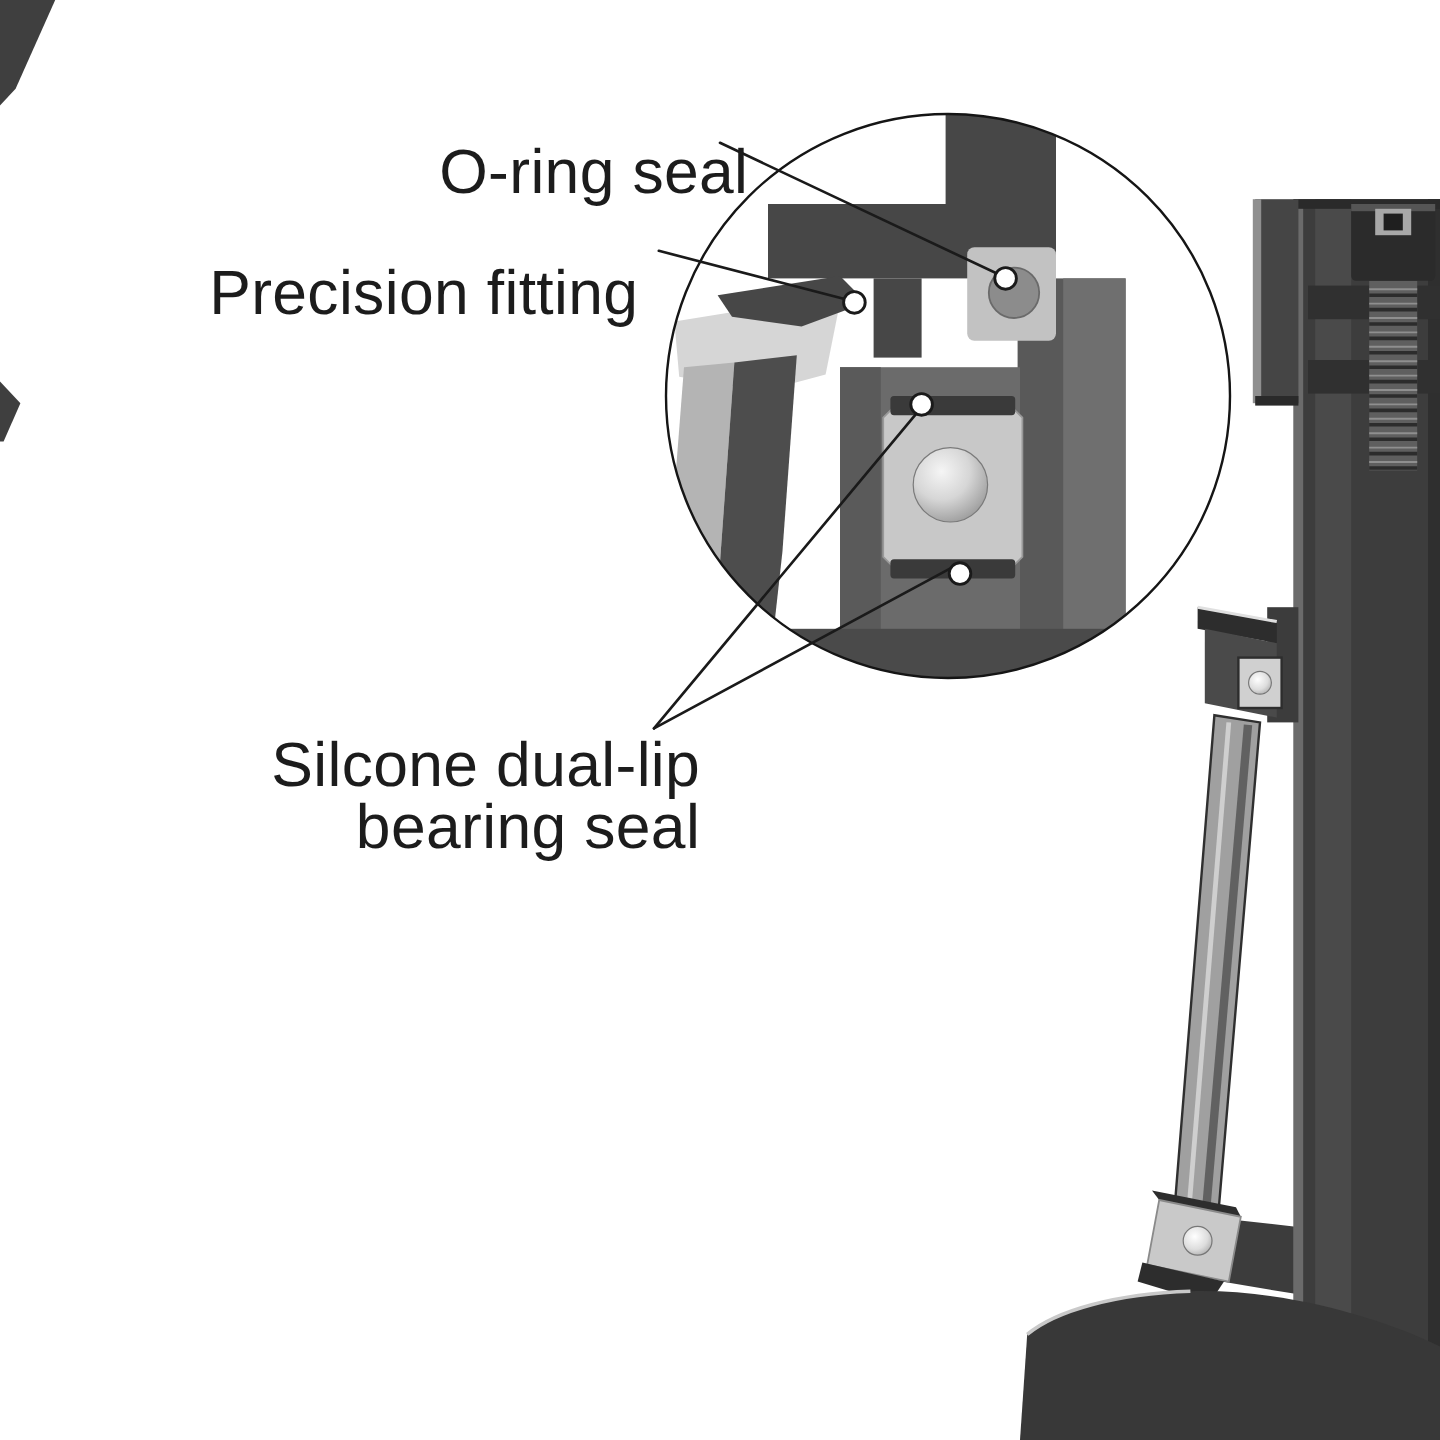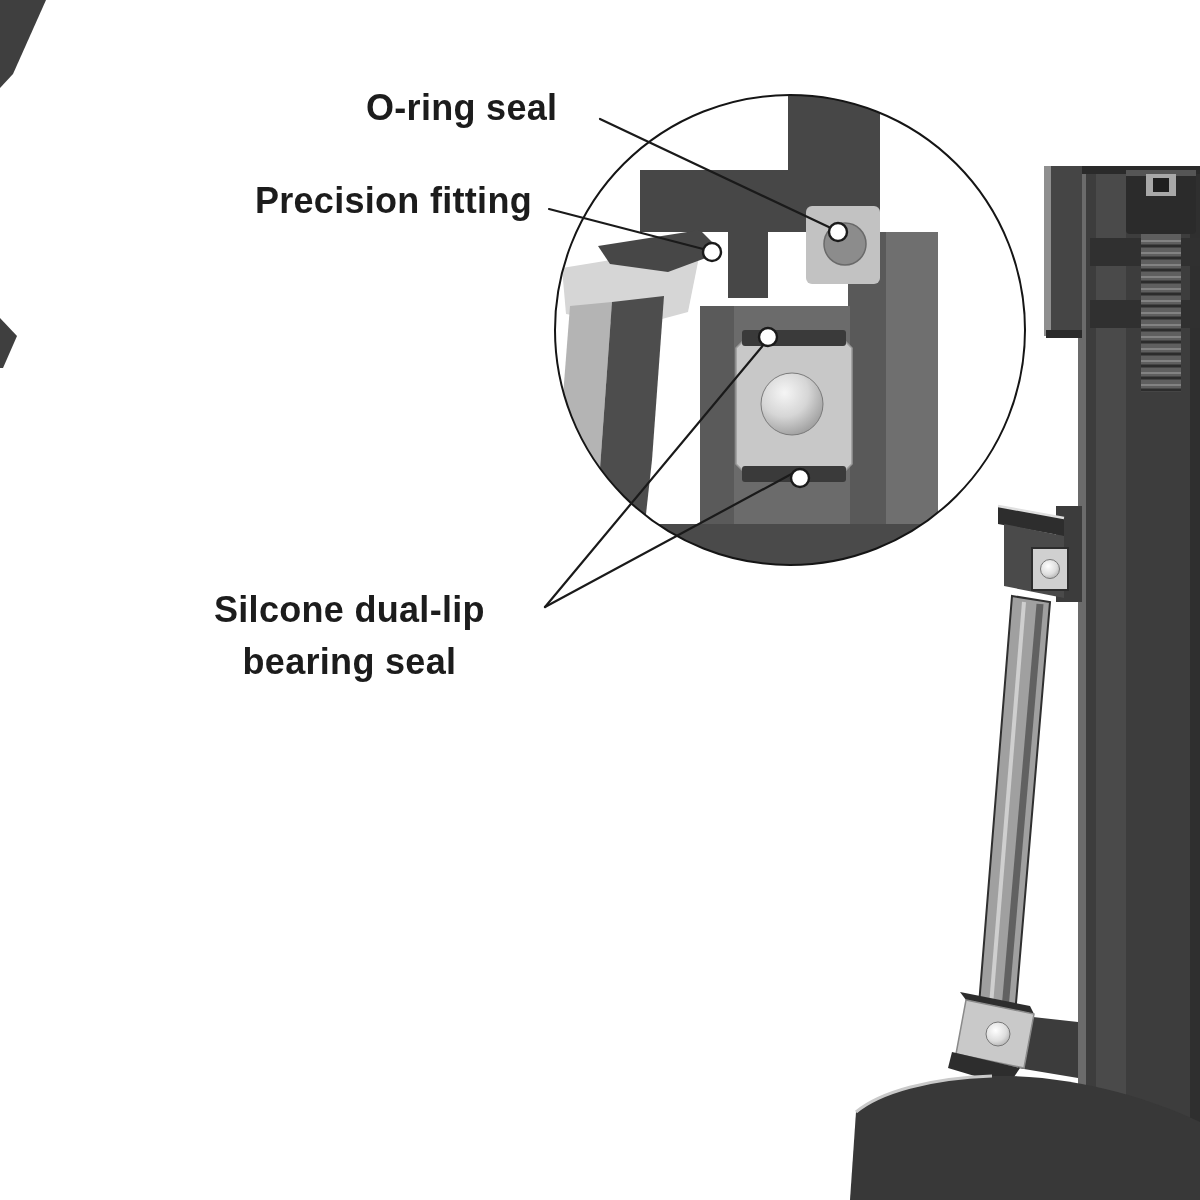--- a/index.html
+++ b/index.html
@@ -7,29 +7,30 @@
     position:relative;
     width:1200px;height:1200px;
     background:#ffffff;
     overflow:hidden;
     font-family:"Liberation Sans", sans-serif;
   }
   .stage svg{position:absolute;left:0;top:0;}
   .callout{
     position:absolute;
     color:#1c1c1c;
-    font-size:36px;
-    font-weight:700;
+    font-size:52px;
+    font-weight:400;
     letter-spacing:0.3px;
     line-height:1.0;
     white-space:nowrap;
+    margin-top:28px;
   }
   .callout-oring{left:366px;top:90px;}
-  .callout-precision{left:0;top:172px;width:532px;text-align:right;line-height:58px;}
-  .callout-silicone{left:214px;top:584px;text-align:center;line-height:52px;}
+  .callout-precision{left:0;top:188px;width:532px;text-align:right;line-height:58px;}
+  .callout-silicone{left:226px;top:584px;text-align:right;line-height:52px;}
 </style>
 </head>
 <body>
 
 <div class="stage">
 
   <svg width="1200" height="1200" viewBox="0 0 1200 1200">
     <defs>
       <clipPath id="magClip">
           <circle cx="790" cy="330" r="235"></circle>

